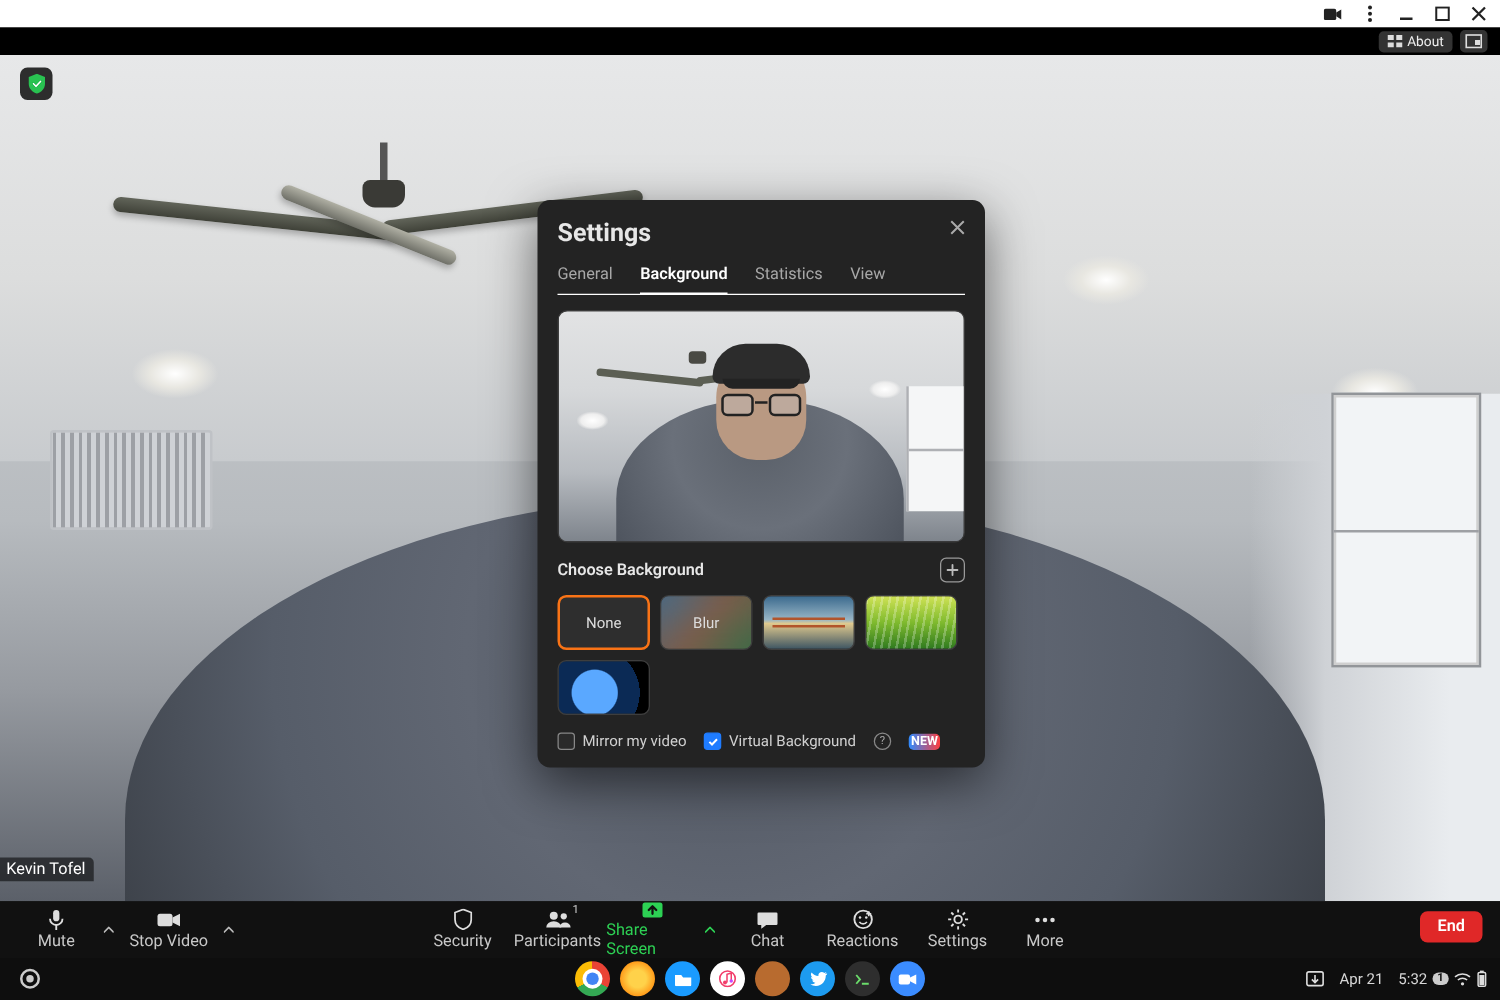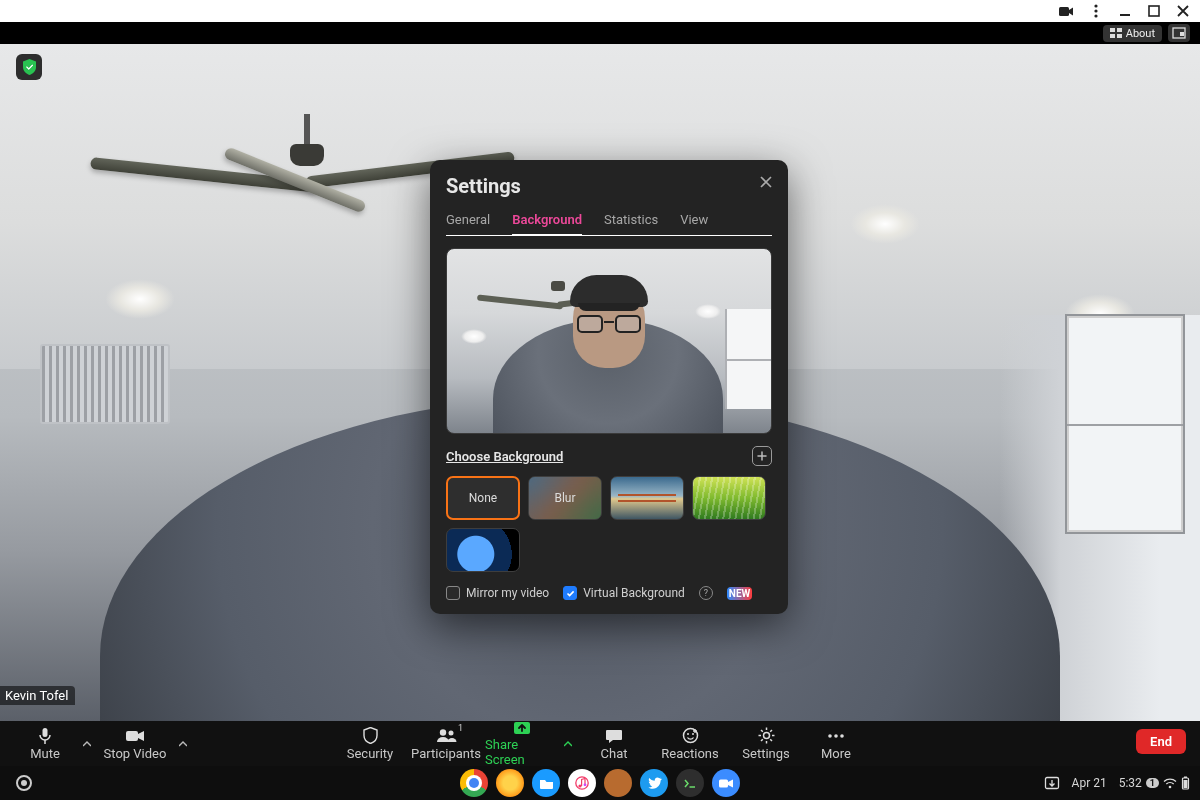--- a/index.html
+++ b/index.html
@@ -41,42 +41,42 @@
   .shield-badge { position: absolute; top: 10px; left: 16px; width: 26px; height: 26px; background: #2d2d2d; border-radius: 6px; display: flex; align-items: center; justify-content: center; }
   
   .name-tag { position: absolute; left: 0; bottom: 16px; background: rgba(0,0,0,0.55); color: #fff; font-size: 13px; padding: 2px 7px 2px 5px; border-top-right-radius:4px;}
 
   
   .modal { position: absolute; top: 160px; left: 430px; width: 358px; background: #232323; border-radius: 10px; box-shadow: 0 12px 40px rgba(0,0,0,0.55); color: #e7e7e7; padding: 14px 16px 14px; font-size: 13px; }
   .modal-close { position: absolute; top: 12px; right: 12px; width: 20px; height: 20px; display:flex; align-items:center; justify-content:center; color:#aaa; cursor:pointer; }
   .modal h2 { font-size: 20px; font-weight: 700; margin-bottom: 14px; }
   .tabs { display: flex; gap: 22px; border-bottom: 1px solid #ffffff; margin-bottom: 12px; }
   .tab { padding-bottom: 8px; color: #a7a7a7; cursor: pointer; font-size: 13px; position:relative; }
-  .tab.active { color: #ec4899; font-weight:600; }
+  .tab.active { color: #ffffff; font-weight:600; }
   .tab.active::after { content:""; position:absolute; left:0; right:0; bottom:-1px; height:2px; background:#fff; }
   .preview { width: 100%; height: 186px; border-radius: 8px; background: linear-gradient(180deg,#e2e3e4 0%, #d6d8da 35%, #b7bbc0 70%, #7e848c 100%); border:1px solid #3a3a3a; overflow:hidden; position:relative; }
   .preview .pfan { position:absolute; left:30px; top:22px; width:150px; height:60px;}
   .preview .pfan .ph { position:absolute; left:74px; top:10px; width:14px; height:10px; background:#4a4a44; border-radius:3px;}
   .preview .pfan .pb { position:absolute; background:#5c5f54; height:6px; border-radius:3px;}
   .preview .pfan .pb1 { left:0; top:28px; width:86px; transform:rotate(6deg);}
   .preview .pfan .pb2 { left:80px; top:26px; width:80px; transform:rotate(-7deg);}
   .preview .pl { position:absolute; width:26px; height:15px; border-radius:50%; background:radial-gradient(ellipse,#fff,#eee 50%,transparent 70%);}
   .preview .pl1 { left:14px; top:80px;} .preview .pl2 { right:50px; top:55px;}
   .preview .pwin { position:absolute; right:0; top:60px; width:46px; height:100px; background:#f5f6f7; border-left:2px solid #aeb0b4;}
   .preview .pwin::before{content:"";position:absolute;top:50%;left:0;right:0;height:2px;background:#aeb0b4;}
   .preview .pbody { position:absolute; bottom:0; left:46px; right:48px; height:62%; background: radial-gradient(circle at 50% 30%, #5a6069 0%, #6a707a 50%, #4e545e 100%); border-radius:50% 50% 0 0 / 70% 70% 0 0;}
   .preview .phead { position:absolute; left:50%; top:18%; transform:translateX(-50%); width:72px; height:86px; background:#b99982; border-radius:36px 36px 32px 32px;}
   .preview .pcap { position:absolute; left:50%; top:14%; transform:translateX(-50%); width:78px; height:32px; background:#2c2c2c; border-radius:38px 38px 8px 8px;}
   .preview .pcap::after{content:"";position:absolute;bottom:-4px;left:8px;right:8px;height:8px;background:#232323;border-radius:0 0 8px 8px;}
   .preview .pglasses { position:absolute; left:50%; top:36%; transform:translateX(-50%); width:64px; height:18px;}
   .preview .pglasses span{position:absolute;top:0;width:26px;height:18px;border:2px solid #222;border-radius:5px;background:rgba(200,210,220,0.3);}
   .preview .pglasses .gl{left:0;} .preview .pglasses .gr{right:0;}
   .preview .pglasses::after{content:"";position:absolute;left:27px;top:6px;width:10px;height:2px;background:#222;}
   .choose-row { display:flex; justify-content:space-between; align-items:center; margin:12px 0 10px; }
-  .choose-row .lbl { font-weight:600; font-size:13px;text-decoration:underline; }
+  .choose-row .lbl { font-weight:600; font-size:13px; }
   .add-btn { width:20px; height:20px; border:1.4px solid #9a9a9a; border-radius:5px; display:flex; align-items:center; justify-content:center; color:#bbb; cursor:pointer; }
   .bg-grid { display:flex; flex-wrap:wrap; gap:8px; }
   .bgopt { width:74px; height:44px; border-radius:7px; border:1px solid #3e3e3e; display:flex; align-items:center; justify-content:center; font-size:12px; color:#dcdcdc; cursor:pointer; background:#2e2e2e; overflow:hidden;}
   .bgopt.selected { border:2px solid #f97316; }
   .bgopt.blur { background: linear-gradient(135deg,#4a6b86,#7b5d4b,#3e6b47); filter: blur(0); position:relative; }
   .bgopt.blur::before{content:"";position:absolute;inset:0;backdrop-filter:blur(6px);background:inherit;filter:blur(6px);}
   .bgopt.blur span{position:relative;}
   .bgopt.bridge { background: linear-gradient(180deg,#3b6a8e 0%,#99b6c6 45%,#e0c98e 52%,#3f5663 100%); position:relative;}
   .bgopt.bridge::after{content:"";position:absolute;left:10%;right:10%;bottom:40%;height:2px;background:#b2542b;box-shadow:0 -6px 0 #b2542b;}
   .bgopt.grass { background: linear-gradient(180deg,#cfe255 0%,#7fba2e 50%,#2f7a1f 100%); position:relative;}

